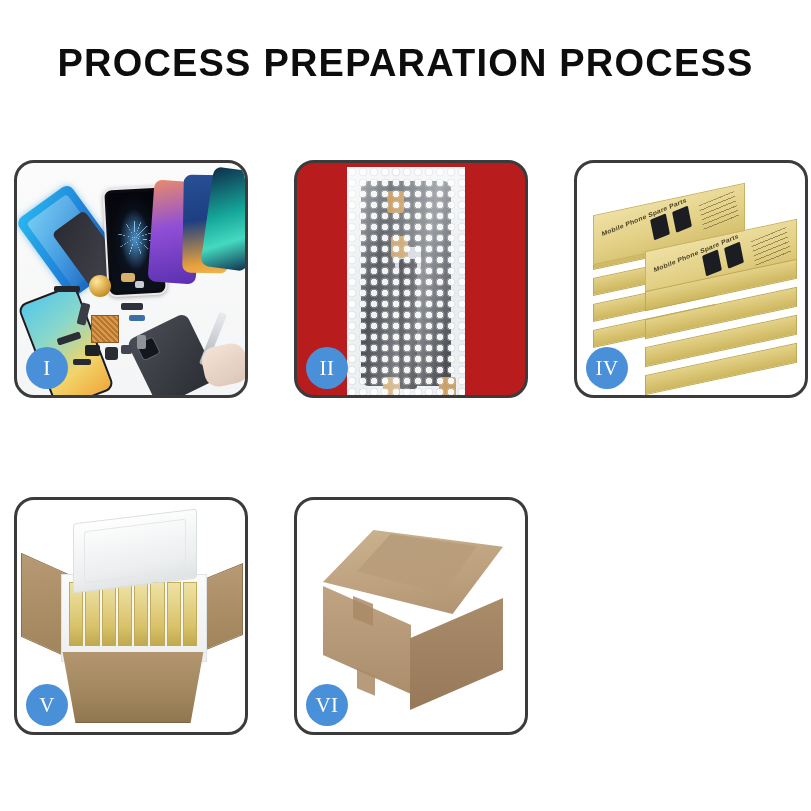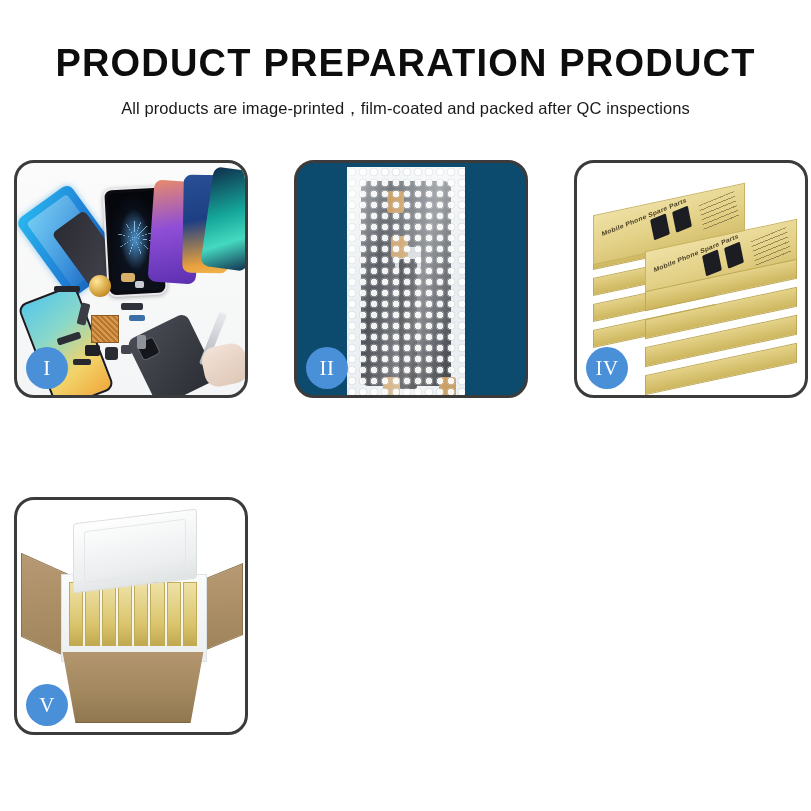--- a/index.html
+++ b/index.html
@@ -153,21 +153,21 @@
     background:linear-gradient(180deg,#e9ebee,#aeb2b9);
     transform:rotate(22deg);border-radius:3px;
   }
   .hand{
     position:absolute;left:186px;top:182px;width:44px;height:40px;
     background:linear-gradient(160deg,#f3e3d8,#ddc6b6);border-radius:14px;
     transform:rotate(-12deg);
   }
 
   
-  .c2{background:#0c4a6e;}
+  .c2{background:#b91c1c;}
   .bw-bag{
     position:absolute;left:50px;top:4px;width:118px;height:230px;
     background:linear-gradient(180deg,#f4f6f7 0%,#e9edef 50%,#eef1f3 100%);
   }
   .bw-inner{
     position:absolute;left:14px;top:14px;width:90px;height:205px;
     background:linear-gradient(180deg,#6e7278 0%,#4d5157 40%,#3a3d43 100%);
     border-radius:8px;opacity:.92;
   }
   .bw-flex{
@@ -326,22 +326,21 @@
   .k-tape{position:absolute;background:#a98a66;opacity:.85;}
   .k-tape.t1{left:56px;top:100px;width:20px;height:22px;transform:skewY(22deg);}
   .k-tape.t2{left:60px;top:172px;width:18px;height:20px;transform:skewY(22deg);}
 </style>
 </head>
 <body>
 
 <div class="page">
 
   <div class="header">
-    <div class="title">PRODUCT PREPARATION PRODUCT</div>
-    <div class="subtitle">All products are image-printed，film-coated and packed after QC inspections</div>
+    <div class="title">PROCESS PREPARATION PROCESS</div>
   </div>
 
   <div class="grid">
 
     <div class="card c1">
       <div class="photo">
         <div class="phone p-blue"></div>
         <div class="p-blue-strip"></div>
         <div class="phone p-black">
           <div class="crack"></div>
@@ -437,15 +436,26 @@
           <div class="v-gold"></div>
           <div class="v-gold"></div>
           <div class="v-gold"></div>
         </div>
         <div class="v-lid"></div>
         <div class="v-front"></div>
       </div>
       <div class="badge">V</div>
     </div>
 
+    <div class="card c6">
+      <div class="photo">
+        <div class="k-top"></div>
+        <div class="k-top-seam"></div>
+        <div class="k-left"></div>
+        <div class="k-right"></div>
+        <div class="k-tape t1"></div>
+        <div class="k-tape t2"></div>
+      </div>
+      <div class="badge">VI</div>
+    </div>
 
   </div>
 </div>
 
 </body></html>

